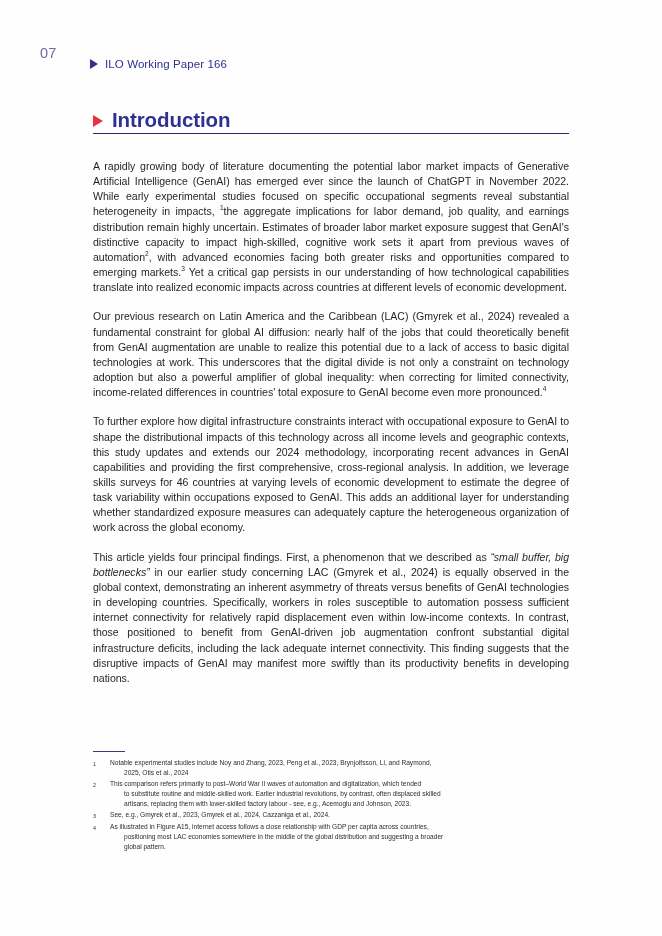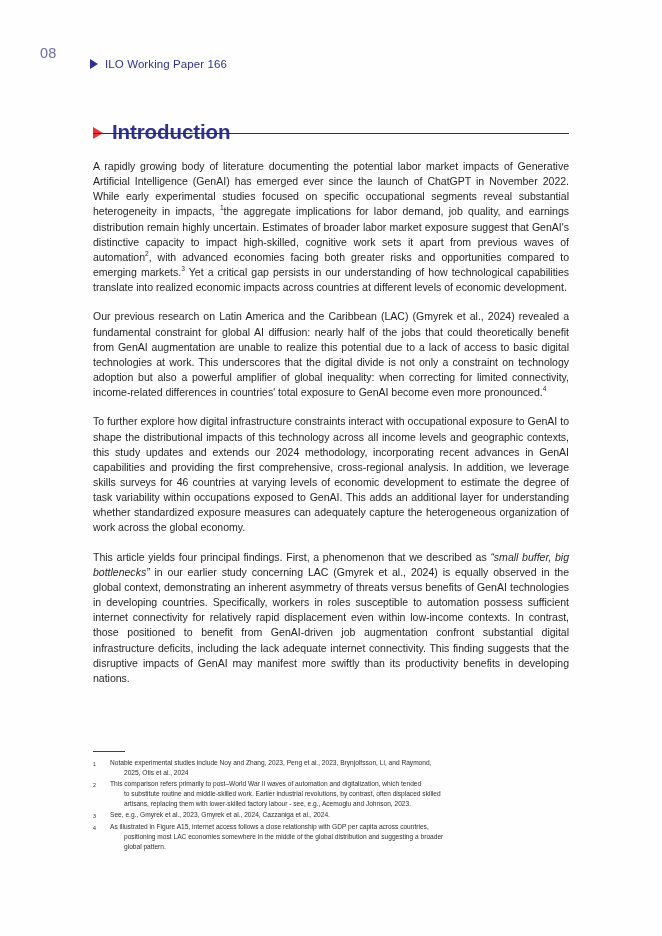--- a/index.html
+++ b/index.html
@@ -55,21 +55,21 @@
   }
   .header-title {
     font-size: 11.5px;
     color: #2e3192;
     letter-spacing: 0.1px;
   }
 
   
   .section-heading {
     position: absolute;
-    top: 120px;
+    top: 108px;
     left: 93px;
     display: flex;
     align-items: center;
     gap: 9px;
   }
   .tri-red {
     width: 0;
     height: 0;
     border-left: 10px solid #e8333a;
     border-top: 6.5px solid transparent;
@@ -149,21 +149,21 @@
     display: block;
     padding-left: 14px;
   }
 </style>
 </head>
 <body>
 
 <div class="page">
 
   <div class="running-header">
-    <span class="folio">08</span>
+    <span class="folio">07</span>
     <span class="header-rule-group">
       <span class="tri-blue"></span>
       <span class="header-title">ILO Working Paper 166</span>
     </span>
   </div>
 
   <div class="section-heading">
     <span class="tri-red"></span>
     <span class="section-title">Introduction</span>
   </div>

